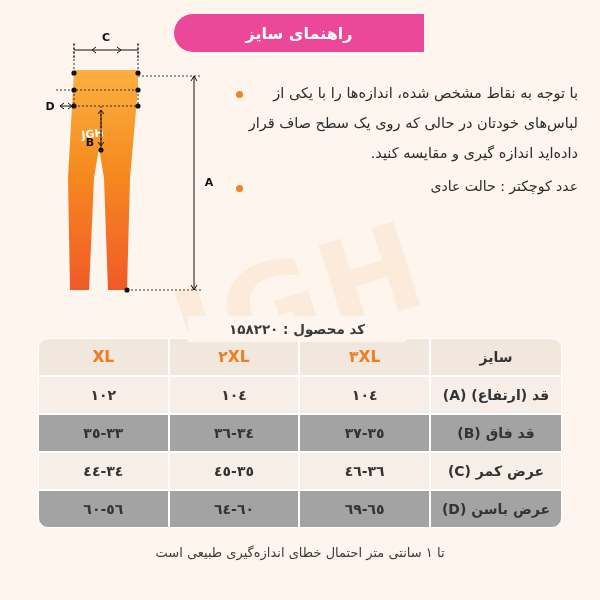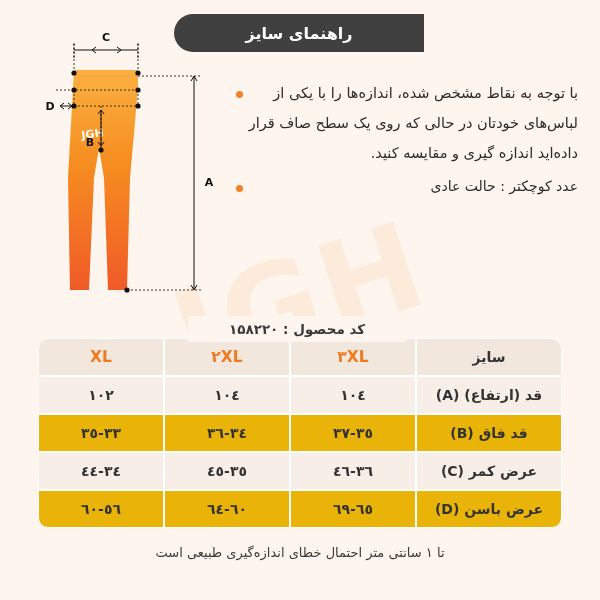--- a/index.html
+++ b/index.html
@@ -27,21 +27,21 @@
     letter-spacing: 4px;
     white-space: nowrap;
     pointer-events: none;
     font-family: "DejaVu Sans", sans-serif;
   }
   
   .header-pill {
     position: absolute;
     top: 14px; right: 176px;
     width: 250px; height: 38px;
-    background: #404040;
+    background: #ec4899;
     border-radius: 19px 0 0 19px;
     color: #fff;
     display: flex; align-items: center; justify-content: center;
     font-size: 16px;
     font-weight: bold;
     letter-spacing: 0.5px;
   }
   .header-pill::after {
     content: "";
     position: absolute;
@@ -110,22 +110,22 @@
     color: #333;
     padding: 0;
   }
   .row-head td {
     background: #f1e7dd;
     color: #3b3b3b;
     font-size: 15px;
   }
   .row-head td.val { color: #f07c1f; font-size: 15.5px; }
   .row-a td { background: #f7efe7; }
-  .row-b td { background: #eab308; margin-top: 42px; }
-  td.label { color: #3b3b3b; font-size: 13.5px; width: 146px; }
+  .row-b td { background: #a3a3a3; margin-top: 42px; }
+  td.label { color: #3b3b3b; font-size: 13.5px; width: 132px; }
   td.val { color: #f07c1f; }
   table.size-table tr:first-child td:first-child { border-top-right-radius: 10px; }
   table.size-table tr:first-child td:last-child { border-top-left-radius: 10px; }
   table.size-table tr:last-child td:first-child { border-bottom-right-radius: 10px; }
   table.size-table tr:last-child td:last-child { border-bottom-left-radius: 10px; }
 
   
   .footer {
     position: absolute;
     left: 0; right: 0;

